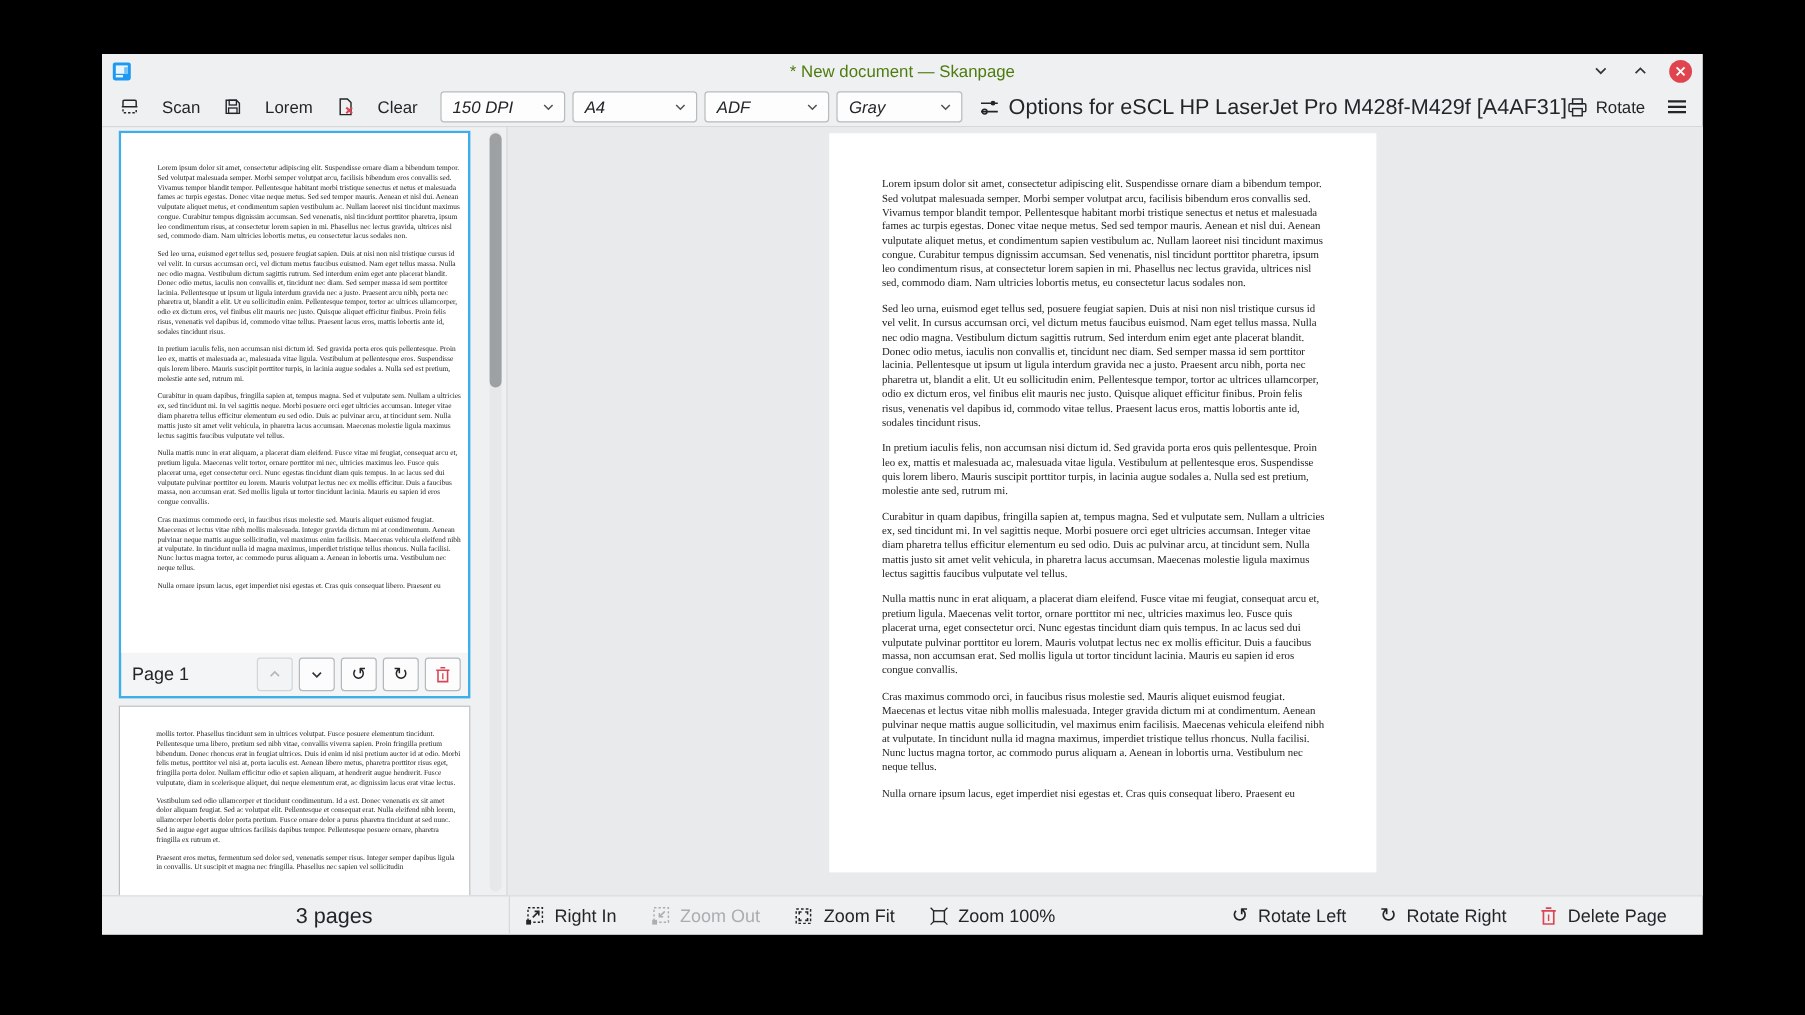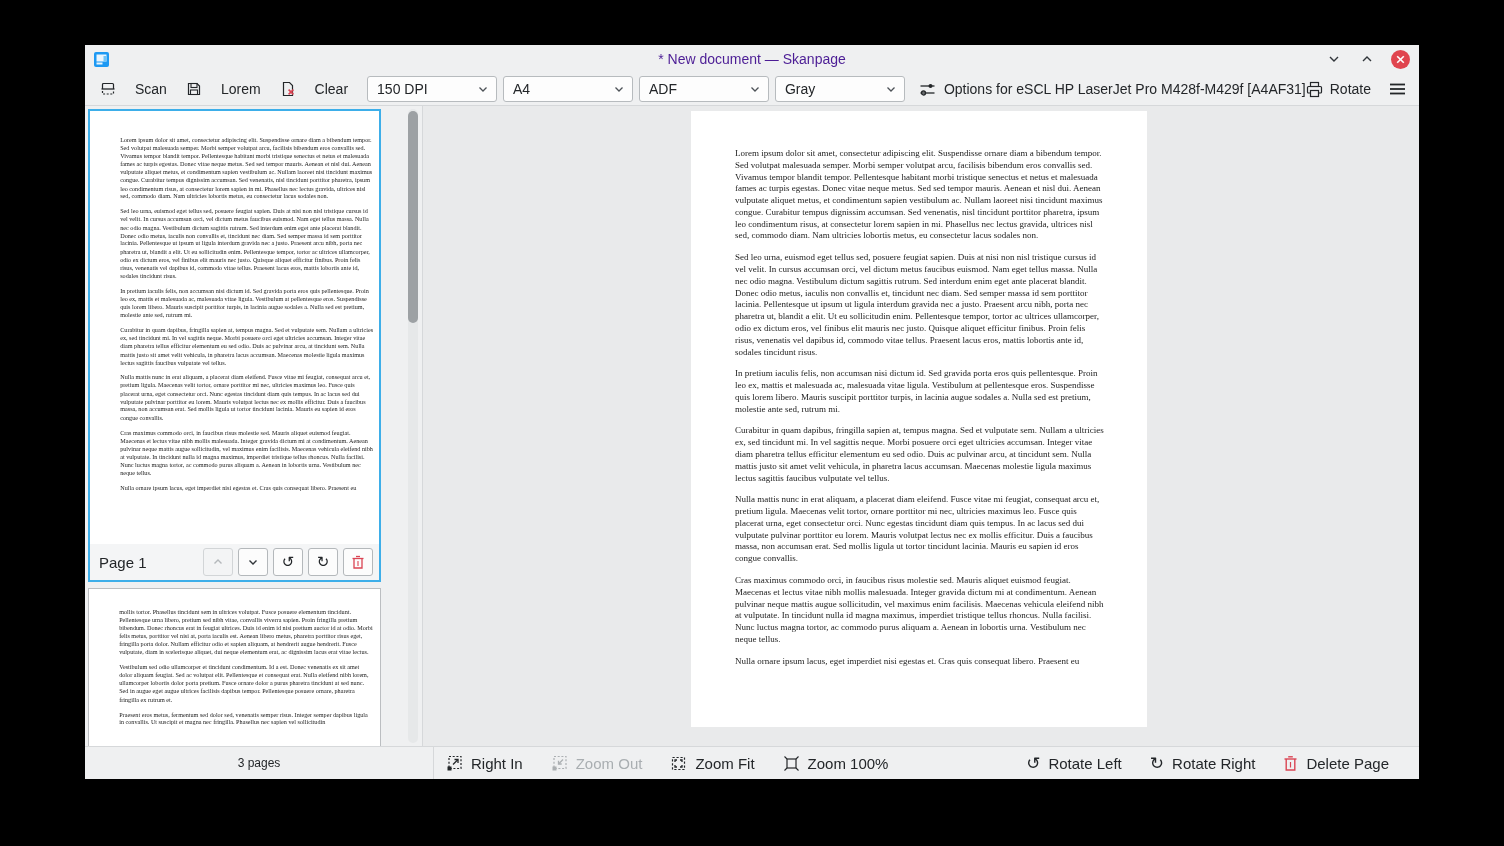--- a/index.html
+++ b/index.html
@@ -5,41 +5,41 @@
   * { margin:0; padding:0; box-sizing:border-box; }
   html,body { width:1504px; height:846px; background:#000; overflow:hidden;
               font-family:"Liberation Sans", sans-serif; color:#232629; }
 
   .window { position:absolute; left:85px; top:45px; width:1334px; height:734px;
             background:#eff0f1; display:flex; flex-direction:column; }
 
   
   .titlebar { height:28px; position:relative; display:flex; align-items:center; flex:0 0 auto; }
   .app-icon { margin-left:8px; width:17px; height:17px; flex:0 0 auto; }
-  .win-title { position:absolute; left:0; right:0; text-align:center; font-size:14px; color:#4c1d95; }
+  .win-title { position:absolute; left:0; right:0; text-align:center; font-size:14px; color:#4d7c0f; }
   .win-controls { margin-left:auto; display:flex; align-items:center; gap:15px; margin-right:9px; z-index:2; }
   .win-btn { width:18px; height:18px; display:flex; align-items:center; justify-content:center; cursor:default; }
   .close-btn { width:19px; height:19px; border-radius:50%; background:#e0444e; }
 
   
   .toolbar { height:33px; display:flex; align-items:center; padding:0 12px 0 15px;
              border-bottom:1px solid #d6d8da; flex:0 0 auto; }
   .tool-btn { display:flex; align-items:center; gap:19px; font-size:14px; margin-right:19px; white-space:nowrap; }
   .combo { width:170px; height:26px; background:#fdfdfd; border:1px solid #b7bbbe; border-radius:3px;
            display:flex; align-items:center; justify-content:space-between; padding:0 7px 0 9px;
-           font-size:14px; margin-right:6px; }
-  .options-btn { display:flex; align-items:center; gap:8px; font-size:14px; margin-left:8px; white-space:nowrap; }
+           font-size:14px; margin-right:6px;font-style:italic; }
+  .options-btn { display:flex; align-items:center; gap:8px; font-size:18px; margin-left:8px; white-space:nowrap; }
   .print-btn { display:flex; align-items:center; gap:7px; font-size:14px; margin-left:auto; }
   .menu-btn { margin-left:17px; display:flex; align-items:center; }
 
   
   .content { flex:1 1 auto; min-height:0; display:flex; }
 
   .sidebar { width:337px; flex:0 0 auto; position:relative; overflow:hidden; }
-  .thumb-list { position:absolute; left:3px; top:3px; width:293px; }
+  .thumb-list { position:absolute; left:14px; top:3px; width:293px; }
   .page-item-selected { border:2px solid #3daee9; background:#f4f5f6; }
   .thumb-frame { width:100%; height:433px; background:#ffffff; overflow:hidden; }
   .thumb-scale { width:456px; transform:scale(0.686); transform-origin:0 0; }
   .page-item-footer { height:36px; display:flex; align-items:center; padding:0 6px 0 9px; }
   .page-item-label { font-size:15px; flex:1; }
   .mini-btn { width:30px; height:28px; border:1px solid #b4b8bb; border-radius:3px; background:#fcfcfc;
               display:flex; align-items:center; justify-content:center; margin-left:5px; }
   .mini-btn.disabled { border-color:#d2d5d7; background:#f3f4f5; }
   .page-item2 { margin-top:6px; border:1px solid #bbbec1; background:#fff; height:200px; overflow:hidden; }
   .sb-track { position:absolute; right:4px; top:3px; bottom:3px; width:10px; background:#e6e8e9; border-radius:5px; }
@@ -47,22 +47,22 @@
 
   .main-view { flex:1 1 auto; position:relative; background:#e9eaeb; overflow:hidden;
                border-left:1px solid #d6d8da; }
   .doc-page { position:absolute; left:268px; top:5px; width:456px; height:616px; background:#ffffff; }
   .doc-text { padding:37px 42px 0 44px; font-family:"Liberation Serif", serif; font-size:9px;
               line-height:1.31; color:#1c1c1c; }
   .doc-text p { margin-bottom:10px; }
 
   
   .bottombar { height:33px; flex:0 0 auto; display:flex; align-items:stretch; border-top:1px solid #d6d8da; }
-  .pages-count { width:349px; flex:0 0 auto; display:flex; align-items:center; justify-content:center;
-                 font-size:12px; border-right:1px solid #d6d8da; }
+  .pages-count { width:292px; flex:0 0 auto; display:flex; align-items:center; justify-content:center;
+                 font-size:18px; border-right:1px solid #d6d8da;margin-left:48px; }
   .bb-actions { flex:1; display:flex; align-items:center; padding:0 14px 0 12px; }
   .bb-btn { display:flex; align-items:center; gap:8px; font-size:15px; margin-right:28px; white-space:nowrap; }
   .bb-btn.disabled { color:#a9aeb1;text-align:right; }
   .bb-right { margin-left:auto; display:flex; align-items:center; }
   .bb-right .bb-btn:last-child { margin-right:16px; }
 
   svg { display:block; }
   .rot-glyph { font-size:17px; line-height:1; font-family:"DejaVu Sans", sans-serif; }
   .rot-glyph.small { font-size:15px; }
 </style>

